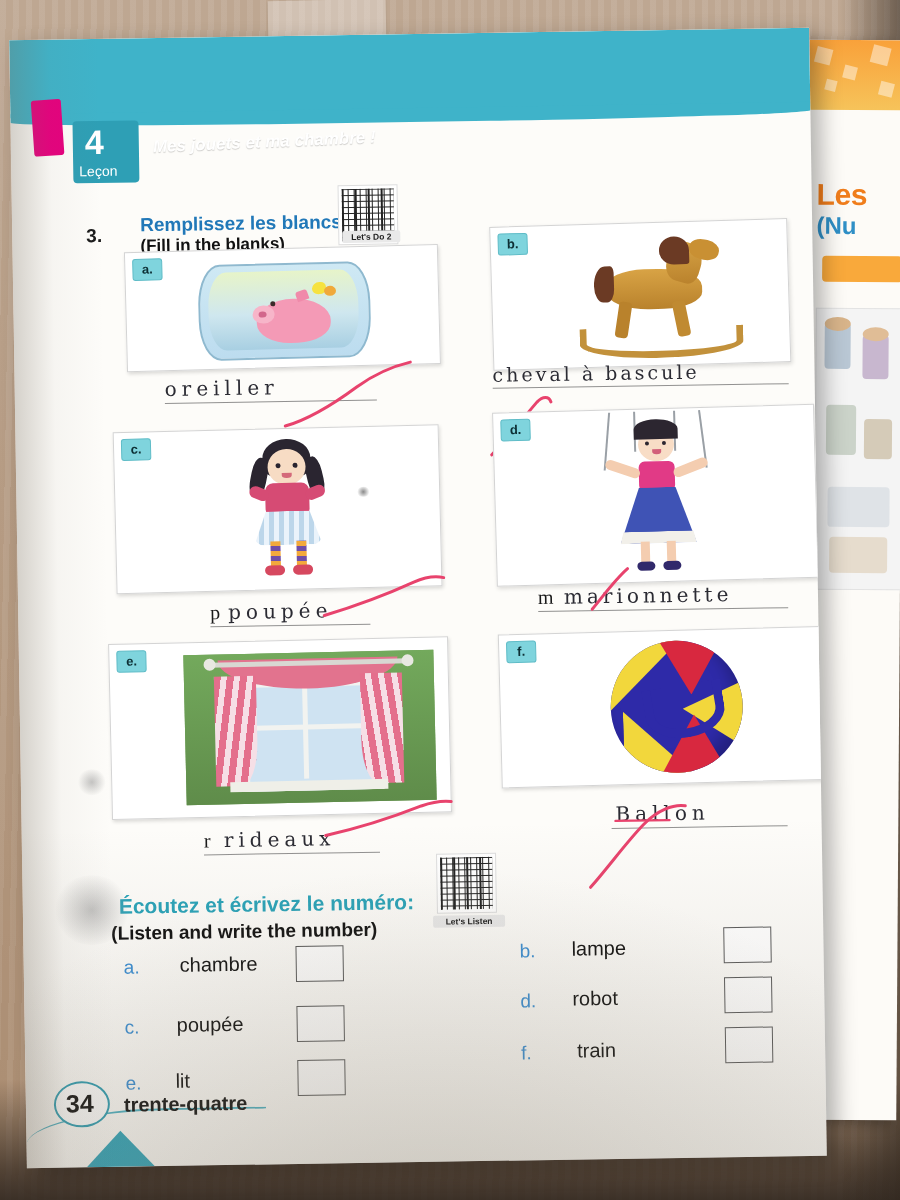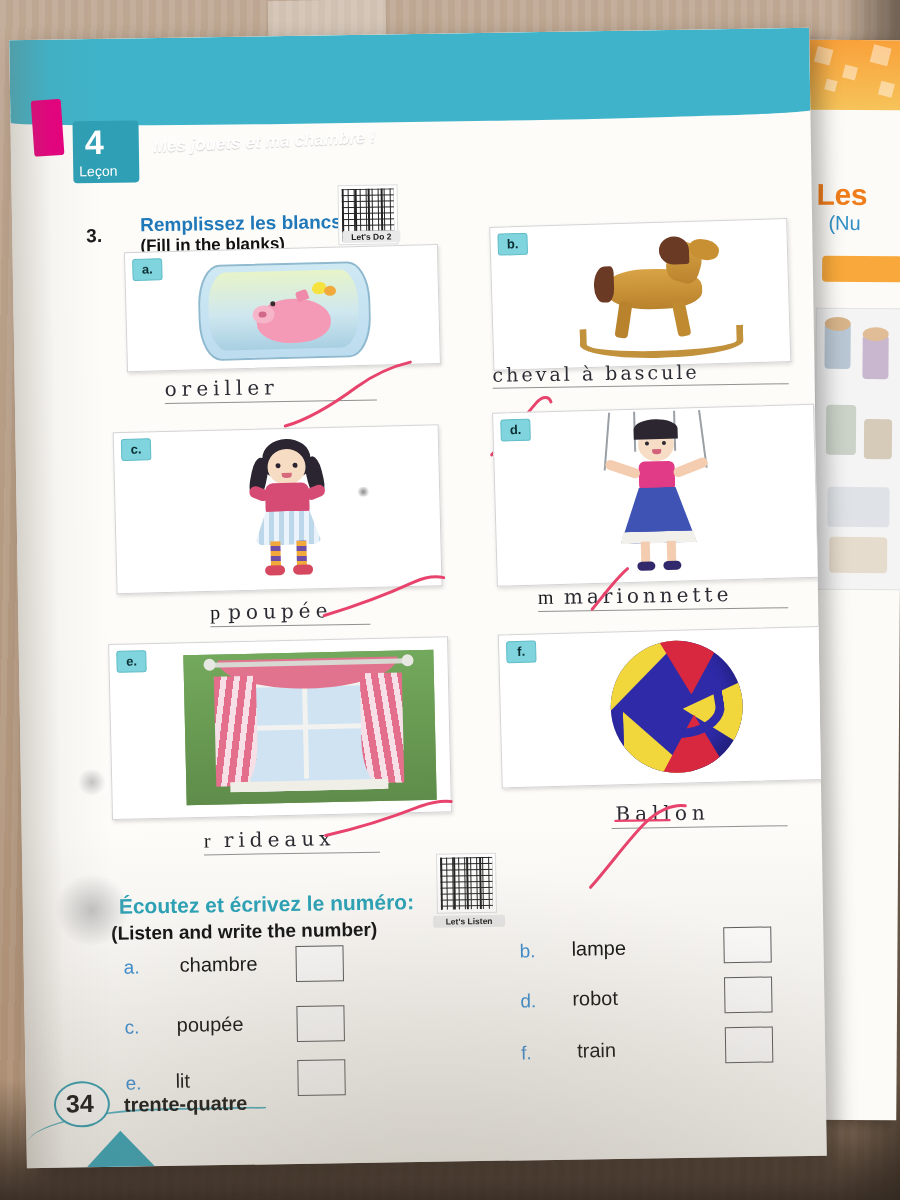--- a/index.html
+++ b/index.html
@@ -52,21 +52,21 @@
   .right-deco-squares{
     position:absolute;left:0;top:0;width:100%;height:70px;
   }
   .rq{position:absolute;background:rgba(255,255,255,.45);transform:rotate(14deg);}
   .right-title{
     position:absolute;left:8px;top:140px;
     color:#f07d1b;font-weight:bold;font-size:30px;line-height:1.0;
     letter-spacing:-.5px;
   }
   .right-sub{
-    position:absolute;left:8px;top:172px;color:#2f8fc6;font-weight:normal;font-size:20px;margin-left:12px;
+    position:absolute;left:8px;top:172px;color:#2f8fc6;font-weight:bold;font-size:24px;
   }
   .right-orange-box{
     position:absolute;left:14px;top:216px;width:80px;height:26px;border-radius:4px;
     background:#f9a93b;
   }
   .right-illo{
     position:absolute;left:8px;top:268px;width:86px;height:280px;
     background:#f4f4f4;border:1px solid #e3e3e3;
   }
   .right-illo .fig{

